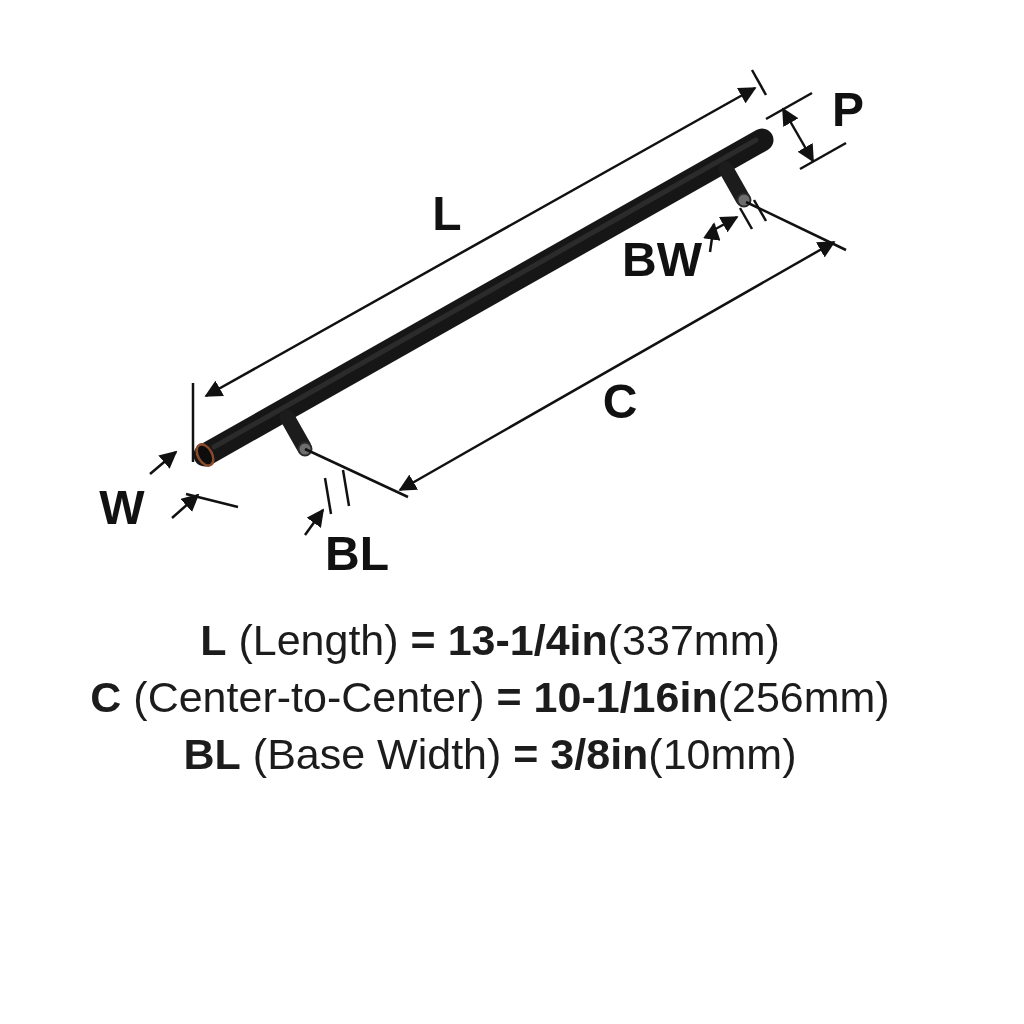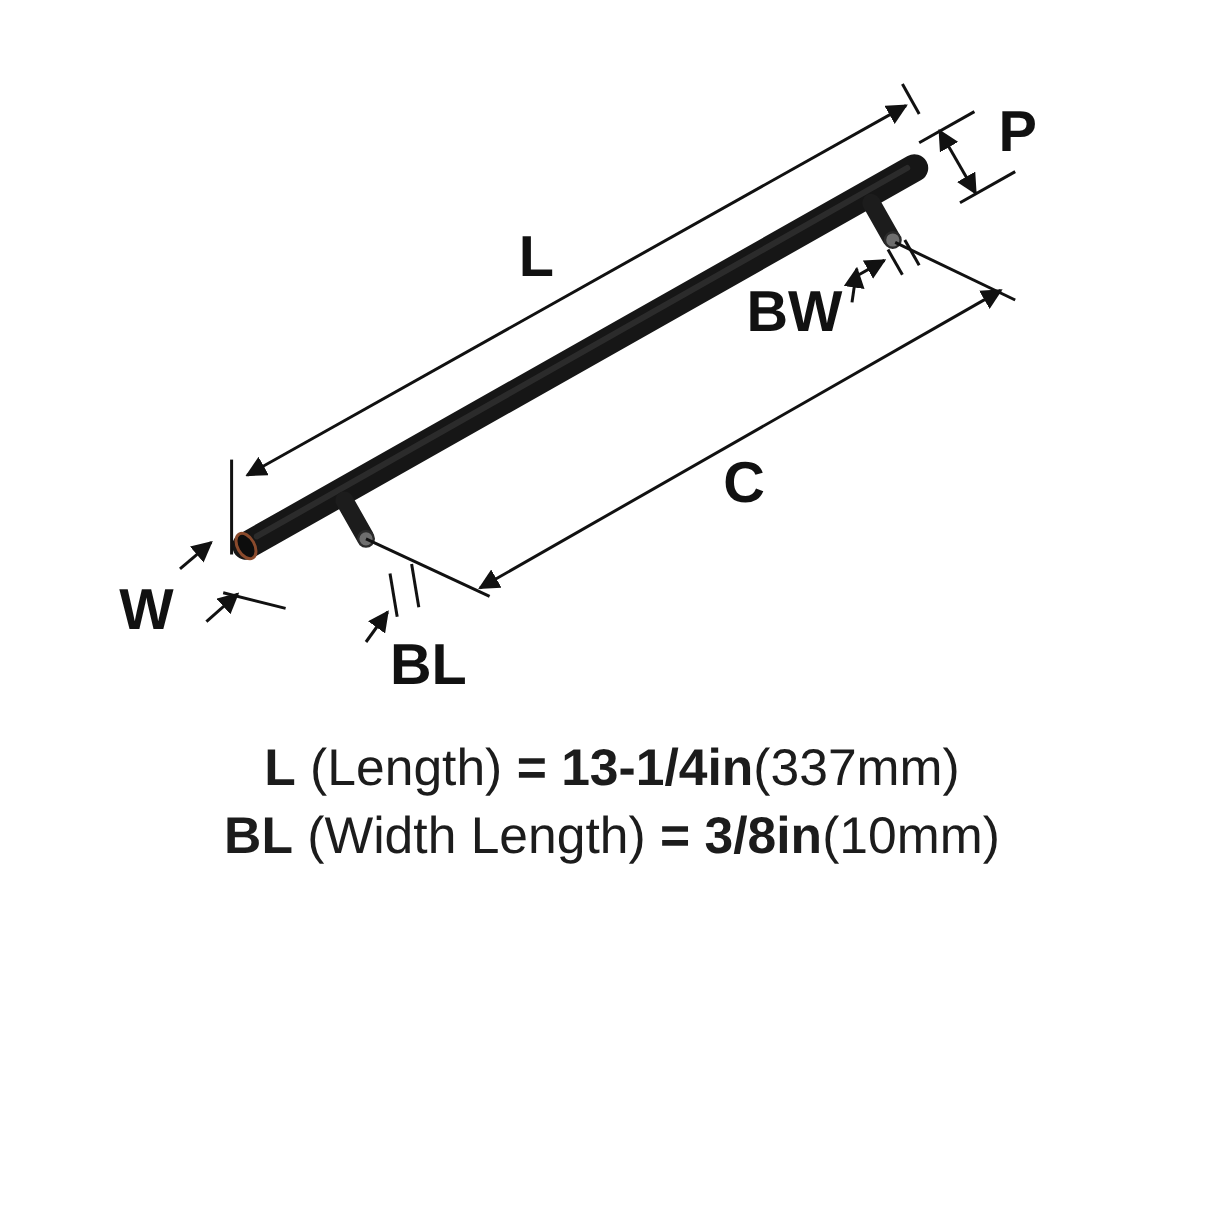--- a/index.html
+++ b/index.html
@@ -1,19 +1,19 @@
 <!DOCTYPE html>
 <html><head>
 <meta charset="utf-8">
 <style>
   html,body{margin:0;padding:0;background:#ffffff;}
   .page{position:relative;width:1024px;height:1024px;background:#ffffff;overflow:hidden;
         font-family:"Liberation Sans", sans-serif;color:#1a1a1a;}
   .diagram-wrap{position:absolute;top:0;left:0;width:1024px;height:612px;}
-  .legend{position:absolute;top:612px;left:0;width:980px;text-align:center;padding-left:20px;}
+  .legend{position:absolute;top:612px;left:0;width:980px;text-align:center;}
   .legend-row{font-size:43px;line-height:57px;white-space:nowrap;color:#1c1c1c;}
   .sym,.eq,.val{font-weight:700;}
   .nm,.met{font-weight:400;}
   svg text{font-family:"Liberation Sans", sans-serif;font-weight:700;fill:#111;}
 </style>
 </head>
 <body>
 
 <div class="page">
 
@@ -86,20 +86,26 @@
   </div>
 
   <div class="legend">
     <div class="legend-row">
       <span class="sym">L</span>
       <span class="nm">(Length)</span>
       <span class="eq">=</span>
       <span class="val">13-1/4in</span><span class="met">(337mm)</span>
     </div>
     <div class="legend-row">
+      <span class="sym">C</span>
+      <span class="nm">(Center-to-Center)</span>
+      <span class="eq">=</span>
+      <span class="val">10-1/16in</span><span class="met">(256mm)</span>
+    </div>
+    <div class="legend-row">
       <span class="sym">BL</span>
-      <span class="nm">(Width Length)</span>
+      <span class="nm">(Base Width)</span>
       <span class="eq">=</span>
       <span class="val">3/8in</span><span class="met">(10mm)</span>
     </div>
   </div>
 
 </div>
 
 </body></html>

